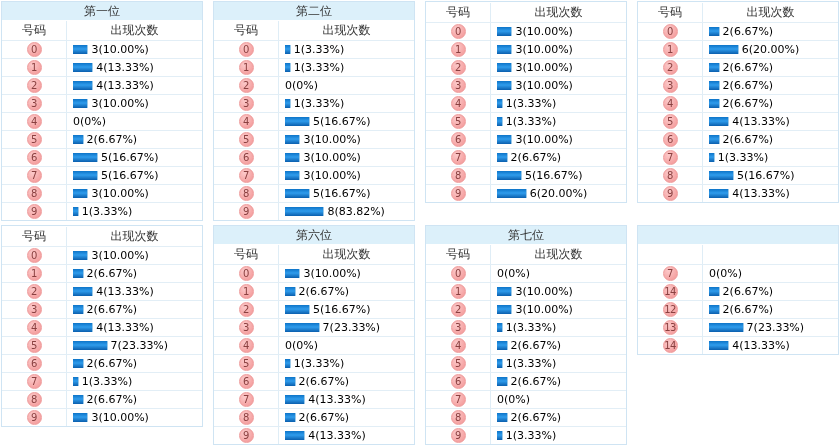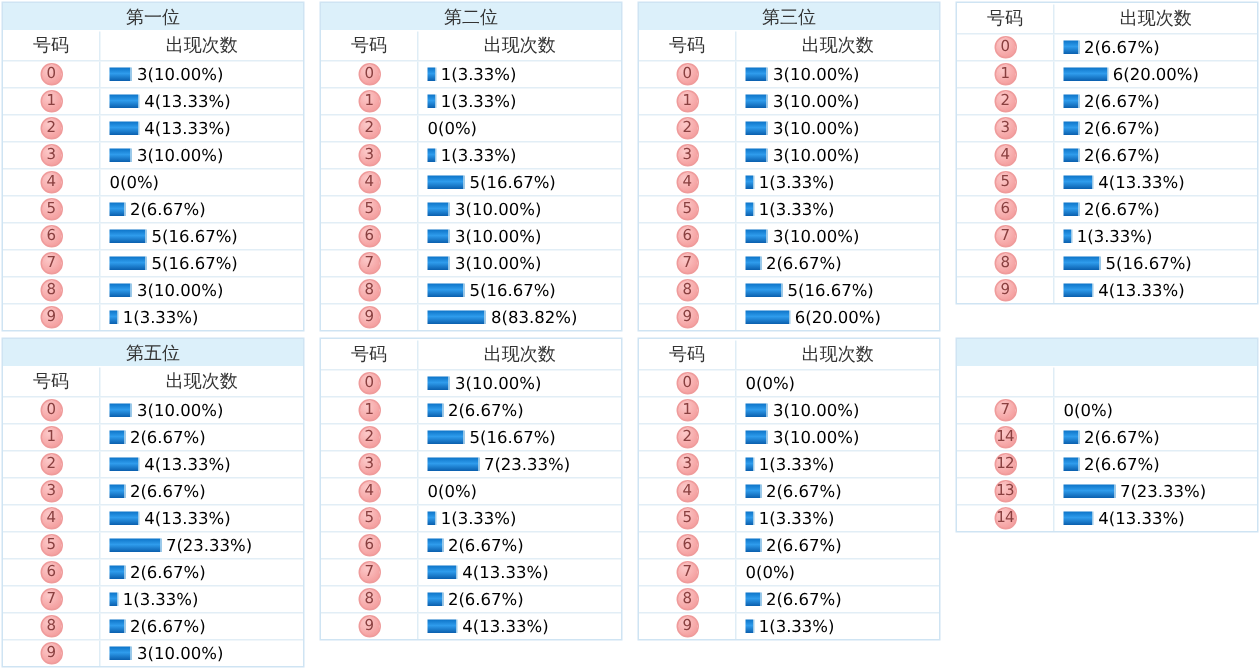--- a/index.html
+++ b/index.html
@@ -238,21 +238,20 @@
         </div>
         <div class="cntcell">
           <span class="bar" style="width: 38.4px;"></span>
           <span class="freq-label">8(83.82%)</span>
         </div>
       </div>
       </div>
   </div>
 
   <div class="panel">
-    <div class="panel-title">第三位</div>
     <div class="panel-head">
       <div class="hcell num">号码</div>
       <div class="hcell cnt">出现次数</div>
     </div>
     <div>
 
     <div class="row">
         <div class="numcell">
           <span class="badge">0</span>
         </div>
@@ -439,21 +438,20 @@
         </div>
         <div class="cntcell">
           <span class="bar" style="width: 19.2px;"></span>
           <span class="freq-label">4(13.33%)</span>
         </div>
       </div>
       </div>
   </div>
 
   <div class="panel">
-    <div class="panel-title">第五位</div>
     <div class="panel-head">
       <div class="hcell num">号码</div>
       <div class="hcell cnt">出现次数</div>
     </div>
     <div>
 
     <div class="row">
         <div class="numcell">
           <span class="badge">0</span>
         </div>
@@ -540,20 +538,21 @@
         </div>
         <div class="cntcell">
           <span class="bar" style="width: 14.4px;"></span>
           <span class="freq-label">3(10.00%)</span>
         </div>
       </div>
       </div>
   </div>
 
   <div class="panel">
+    <div class="panel-title">第六位</div>
     <div class="panel-head">
       <div class="hcell num">号码</div>
       <div class="hcell cnt">出现次数</div>
     </div>
     <div>
 
     <div class="row">
         <div class="numcell">
           <span class="badge">0</span>
         </div>
@@ -640,20 +639,21 @@
         </div>
         <div class="cntcell">
           <span class="bar" style="width: 19.2px;"></span>
           <span class="freq-label">4(13.33%)</span>
         </div>
       </div>
       </div>
   </div>
 
   <div class="panel">
+    <div class="panel-title">第七位</div>
     <div class="panel-head">
       <div class="hcell num">号码</div>
       <div class="hcell cnt">出现次数</div>
     </div>
     <div>
 
     <div class="row">
         <div class="numcell">
           <span class="badge">0</span>
         </div>

